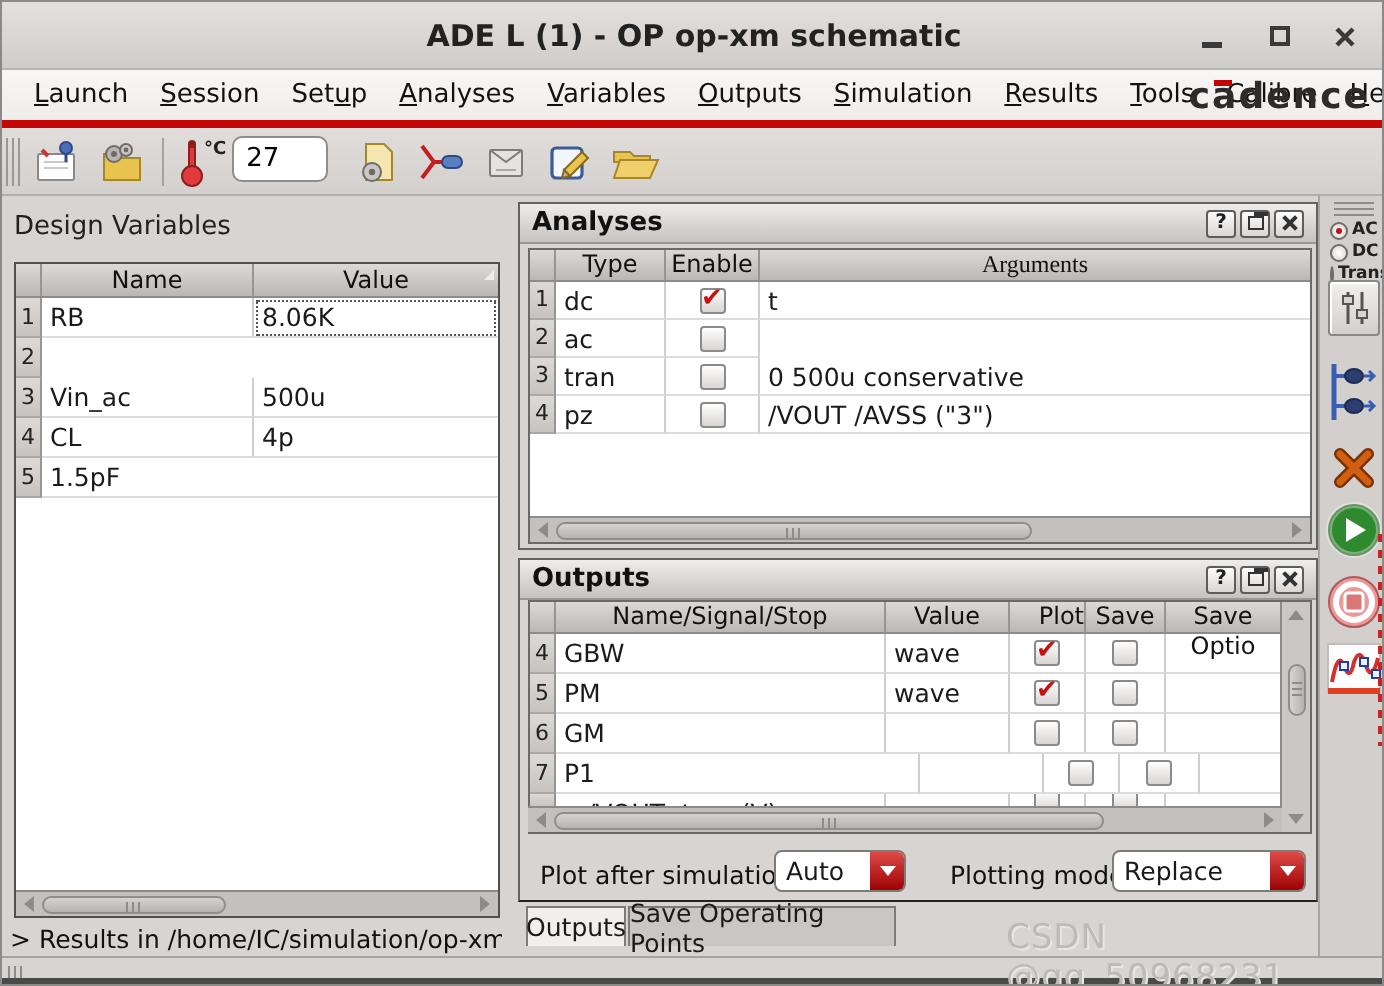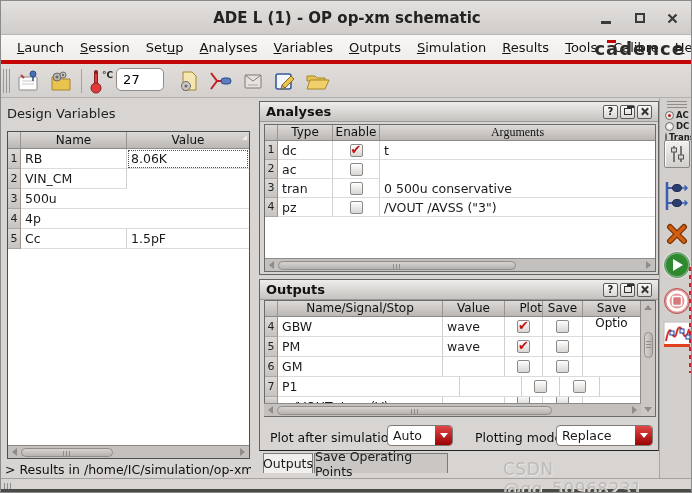--- a/index.html
+++ b/index.html
@@ -240,33 +240,33 @@
       <div class="hcell dv-name">Name</div>
       <div class="hcell dv-val"><span>Value</span><span class="sort-mark"></span></div>
     </div>
     <div class="dv-row">
       <div class="gut">1</div>
       <div class="cell c-name">RB</div>
       <div class="cell c-val focused">8.06K</div>
     </div>
     <div class="dv-row">
       <div class="gut">2</div>
-      <div class="cell c-name">VIN_CM</div>
     </div>
     <div class="dv-row">
       <div class="gut">3</div>
+      <div class="cell c-name">Vin_ac</div>
       <div class="cell c-val">500u</div>
     </div>
     <div class="dv-row">
       <div class="gut">4</div>
+      <div class="cell c-name">CL</div>
       <div class="cell c-val">4p</div>
     </div>
     <div class="dv-row">
       <div class="gut">5</div>
-      <div class="cell c-name">Cc</div>
       <div class="cell c-val">1.5pF</div>
     </div>
     <div class="hscroll">
       <div class="sb-arrow">
           <div class="arr-l"></div>
         </div>
       <div class="sb-thumb" style="width:92px;"></div>
       <div class="sb-arrow" style="margin-left:auto;">
           <div class="arr-r"></div>
         </div>

